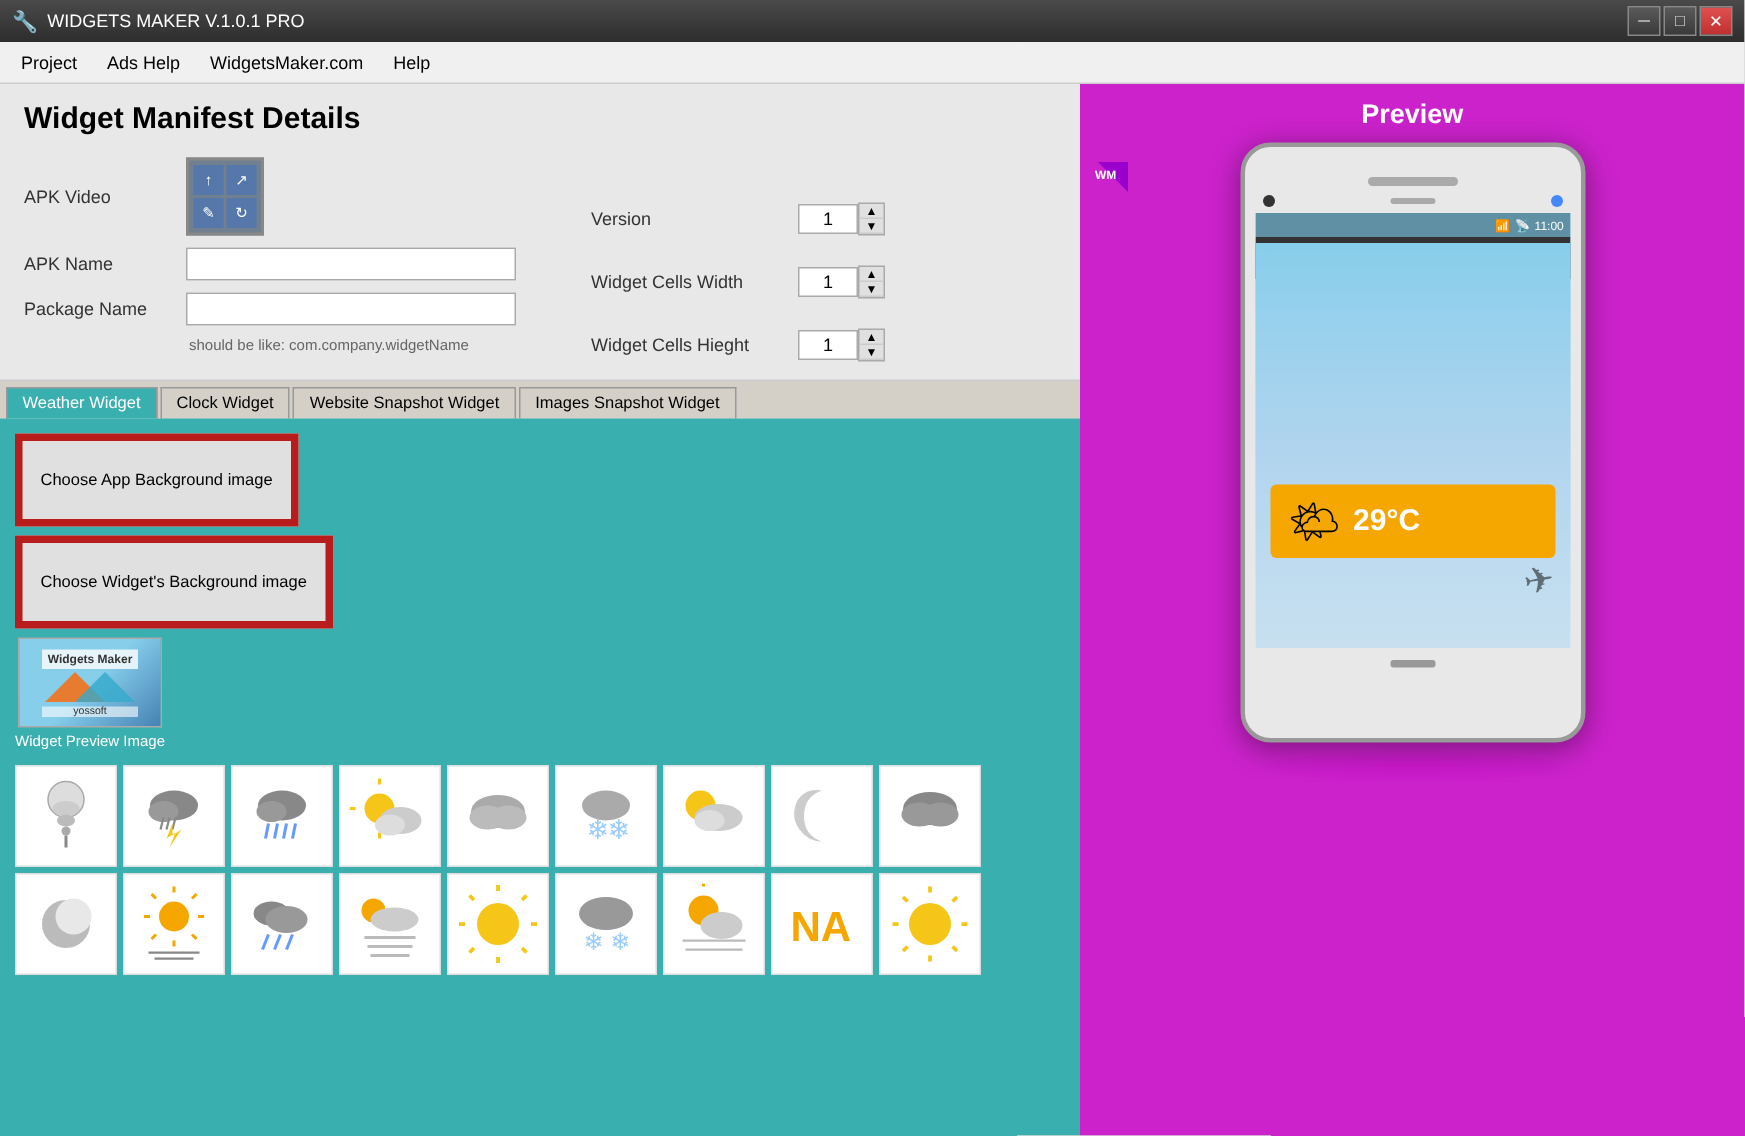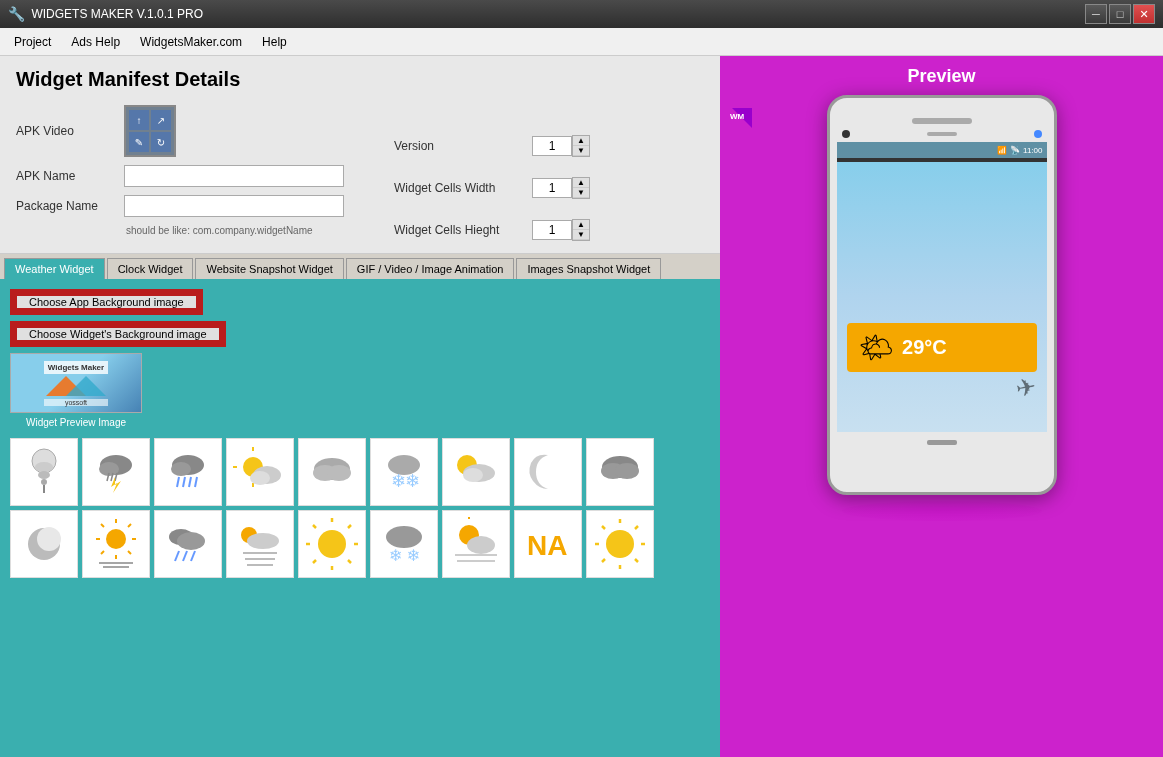--- a/index.html
+++ b/index.html
@@ -161,37 +161,37 @@
     
     
     #widget-content {
       background: #3aafaf;
       flex: 1;
       padding: 10px;
       overflow: hidden;
     }
     .bg-btn {
       background: #e0e0e0;
-      border: 7px solid #b91c1c;
-      padding: 0 12px;
+      border: 5px solid #b91c1c;
+      padding: 20px 12px;
       cursor: pointer;
       font-size: 11px;
       margin-bottom: 6px;
       display: inline-block;
     }
     
     
     .preview-widget {
       display: flex;
       align-items: center;
       gap: 8px;
       margin-bottom: 10px;
     }
     .preview-thumb {
-      width: 132px; height: 60px;
+      width: 96px; height: 60px;
       background: linear-gradient(135deg, #87CEEB, #4682B4);
       border: 1px solid #aaa;
       position: relative;
       display: flex; align-items: center; justify-content: center;
       overflow: hidden;
     }
     .preview-label {
       font-size: 11px;
       color: #333;
     }
@@ -394,21 +394,20 @@
 
         </div>
       </div>
     </div>
 
     <div id="tabs-section">
       <div class="tabs-bar">
         <div class="tab active">Weather Widget</div>
         <div class="tab">Clock Widget</div>
         <div class="tab">Website Snapshot Widget</div>
-        <div class="tab">GIF / Video / Image Animation</div>
         <div class="tab">Images Snapshot Widget</div>
       </div>
     </div>
 
     <div id="widget-content">
       <button class="bg-btn">Choose App Background image</button><br>
       <button class="bg-btn">Choose Widget's Background image</button>
       
       
       <div class="preview-widget">

